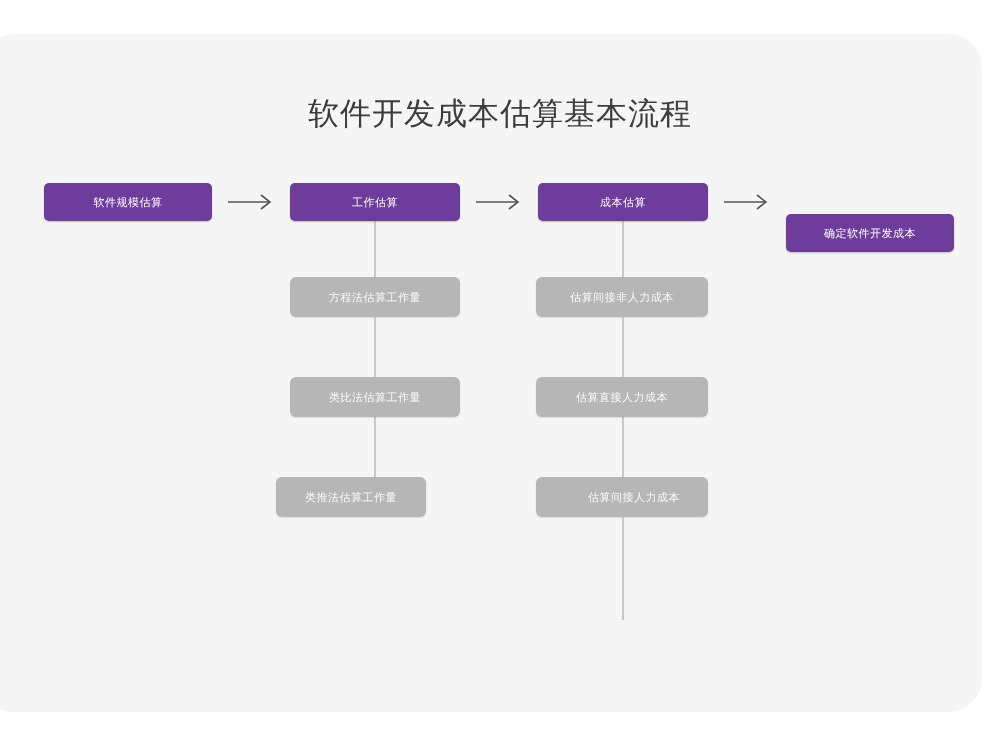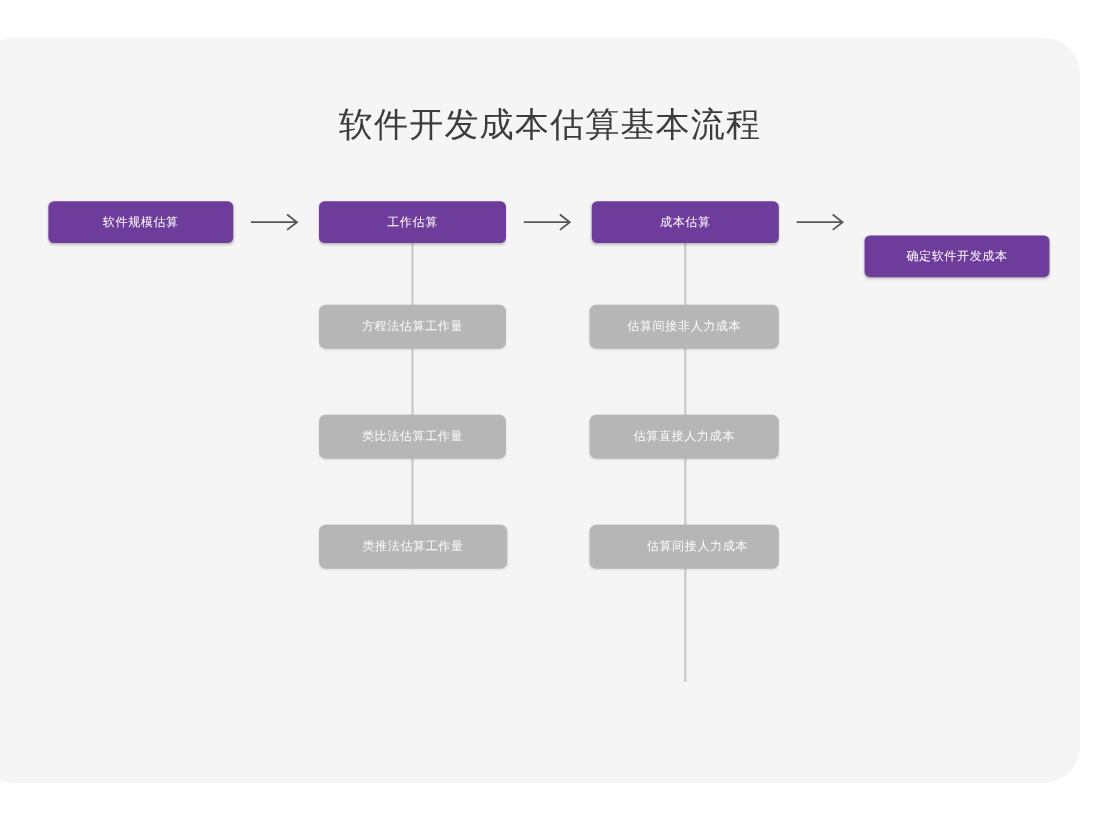--- a/index.html
+++ b/index.html
@@ -127,21 +127,21 @@
     <svg width="46" height="18" viewBox="0 0 46 18">
       <line x1="0" y1="9" x2="41" y2="9" stroke="#555555" stroke-width="1.6"></line>
       <polyline points="33,2 42,9 33,16" fill="none" stroke="#555555" stroke-width="1.6"></polyline>
     </svg>
   </div>
 
   <div class="node secondary" style="left:290px; top:277px; width:170px;">方程法估算工作量</div>
 
   <div class="node secondary" style="left:290px; top:377px; width:170px;">类比法估算工作量</div>
 
-  <div class="node secondary" style="left:290px; top:477px; width:171px;">类推法估算工作量</div>
+  <div class="node secondary" style="left:276px; top:477px; width:150px;">类推法估算工作量</div>
 
   <div class="node secondary" style="left:536px; top:277px; width:172px;">估算间接非人力成本</div>
 
   <div class="node secondary" style="left:536px; top:377px; width:172px;">估算直接人力成本</div>
 
   <div class="node secondary" style="left:536px; top:477px; width:172px;padding-left:24px;">估算间接人力成本</div>
 
 
 </div>
 

